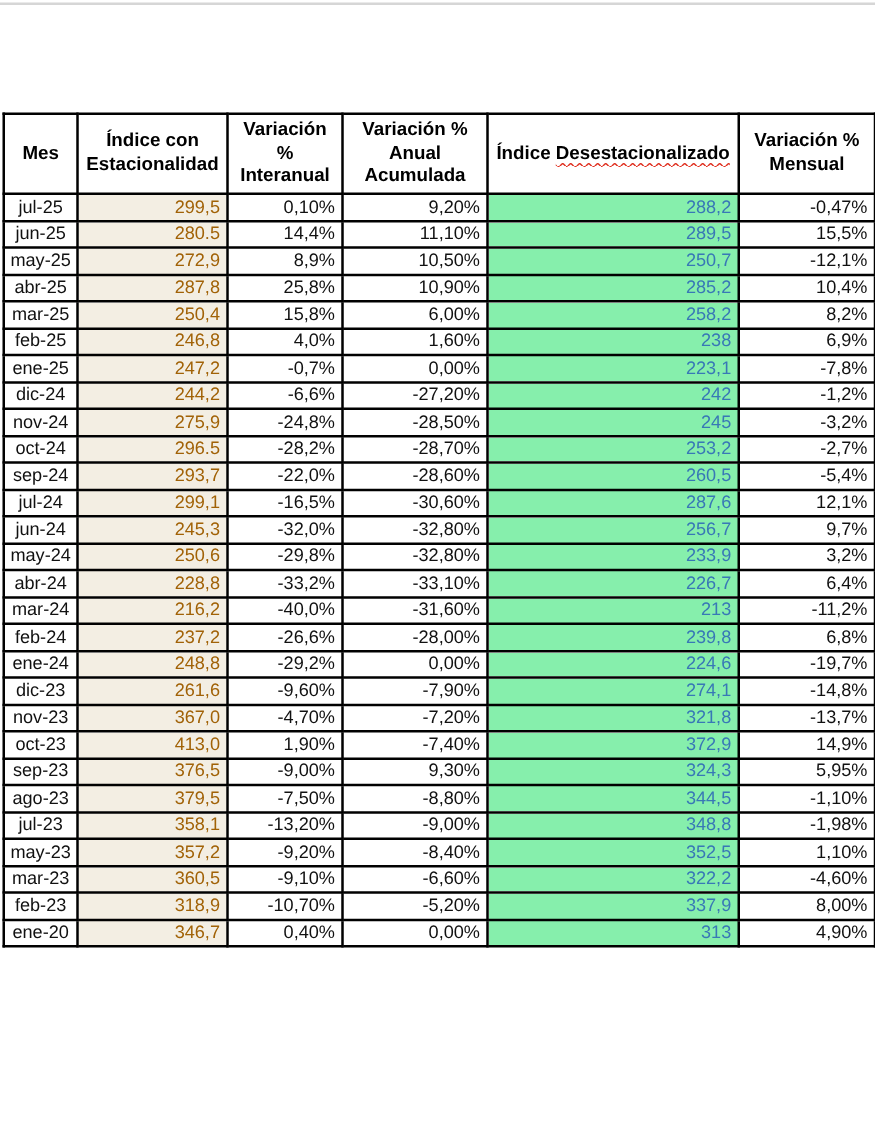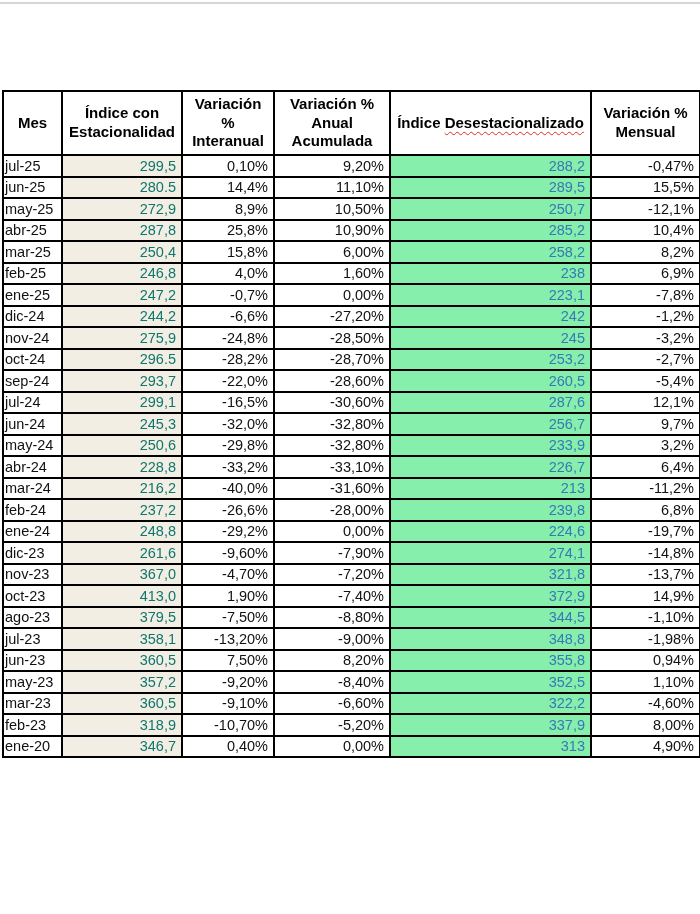--- a/index.html
+++ b/index.html
@@ -49,25 +49,26 @@
     font-size: 14.5px;
     font-weight: 400;
     color: #111111;
     height: 21.5px;
     padding: 0 5px;
     white-space: nowrap;
     vertical-align: middle;
     background: #ffffff;
   }
   td.col-mes {
+    text-align: center;
     padding: 0 1px;
   }
   td.col-indice_estacionalidad {
     background: #f3eee3;
-    color: #0f766e;
+    color: #a16207;
     text-align: right;
   }
   td.col-var_interanual,
   td.col-var_anual_acumulada,
   td.col-var_mensual {
     text-align: right;
   }
   td.col-indice_desestacionalizado {
     background: #86efac;
     color: #3878b6;
@@ -277,42 +278,42 @@
       </tr>
       <tr>
         <td class="col-mes">oct-23</td>
         <td class="col-indice_estacionalidad">413,0</td>
         <td class="col-var_interanual">1,90%</td>
         <td class="col-var_anual_acumulada">-7,40%</td>
         <td class="col-indice_desestacionalizado">372,9</td>
         <td class="col-var_mensual">14,9%</td>
       </tr>
       <tr>
+        <td class="col-mes">sep-23</td>
+        <td class="col-indice_estacionalidad">376,5</td>
+        <td class="col-var_interanual">-9,00%</td>
+        <td class="col-var_anual_acumulada">9,30%</td>
+        <td class="col-indice_desestacionalizado">324,3</td>
+        <td class="col-var_mensual">5,95%</td>
+      </tr>
+      <tr>
         <td class="col-mes">ago-23</td>
         <td class="col-indice_estacionalidad">379,5</td>
         <td class="col-var_interanual">-7,50%</td>
         <td class="col-var_anual_acumulada">-8,80%</td>
         <td class="col-indice_desestacionalizado">344,5</td>
         <td class="col-var_mensual">-1,10%</td>
       </tr>
       <tr>
         <td class="col-mes">jul-23</td>
         <td class="col-indice_estacionalidad">358,1</td>
         <td class="col-var_interanual">-13,20%</td>
         <td class="col-var_anual_acumulada">-9,00%</td>
         <td class="col-indice_desestacionalizado">348,8</td>
         <td class="col-var_mensual">-1,98%</td>
-      </tr>
-      <tr>
-        <td class="col-mes">jun-23</td>
-        <td class="col-indice_estacionalidad">360,5</td>
-        <td class="col-var_interanual">7,50%</td>
-        <td class="col-var_anual_acumulada">8,20%</td>
-        <td class="col-indice_desestacionalizado">355,8</td>
-        <td class="col-var_mensual">0,94%</td>
       </tr>
       <tr>
         <td class="col-mes">may-23</td>
         <td class="col-indice_estacionalidad">357,2</td>
         <td class="col-var_interanual">-9,20%</td>
         <td class="col-var_anual_acumulada">-8,40%</td>
         <td class="col-indice_desestacionalizado">352,5</td>
         <td class="col-var_mensual">1,10%</td>
       </tr>
       <tr>

